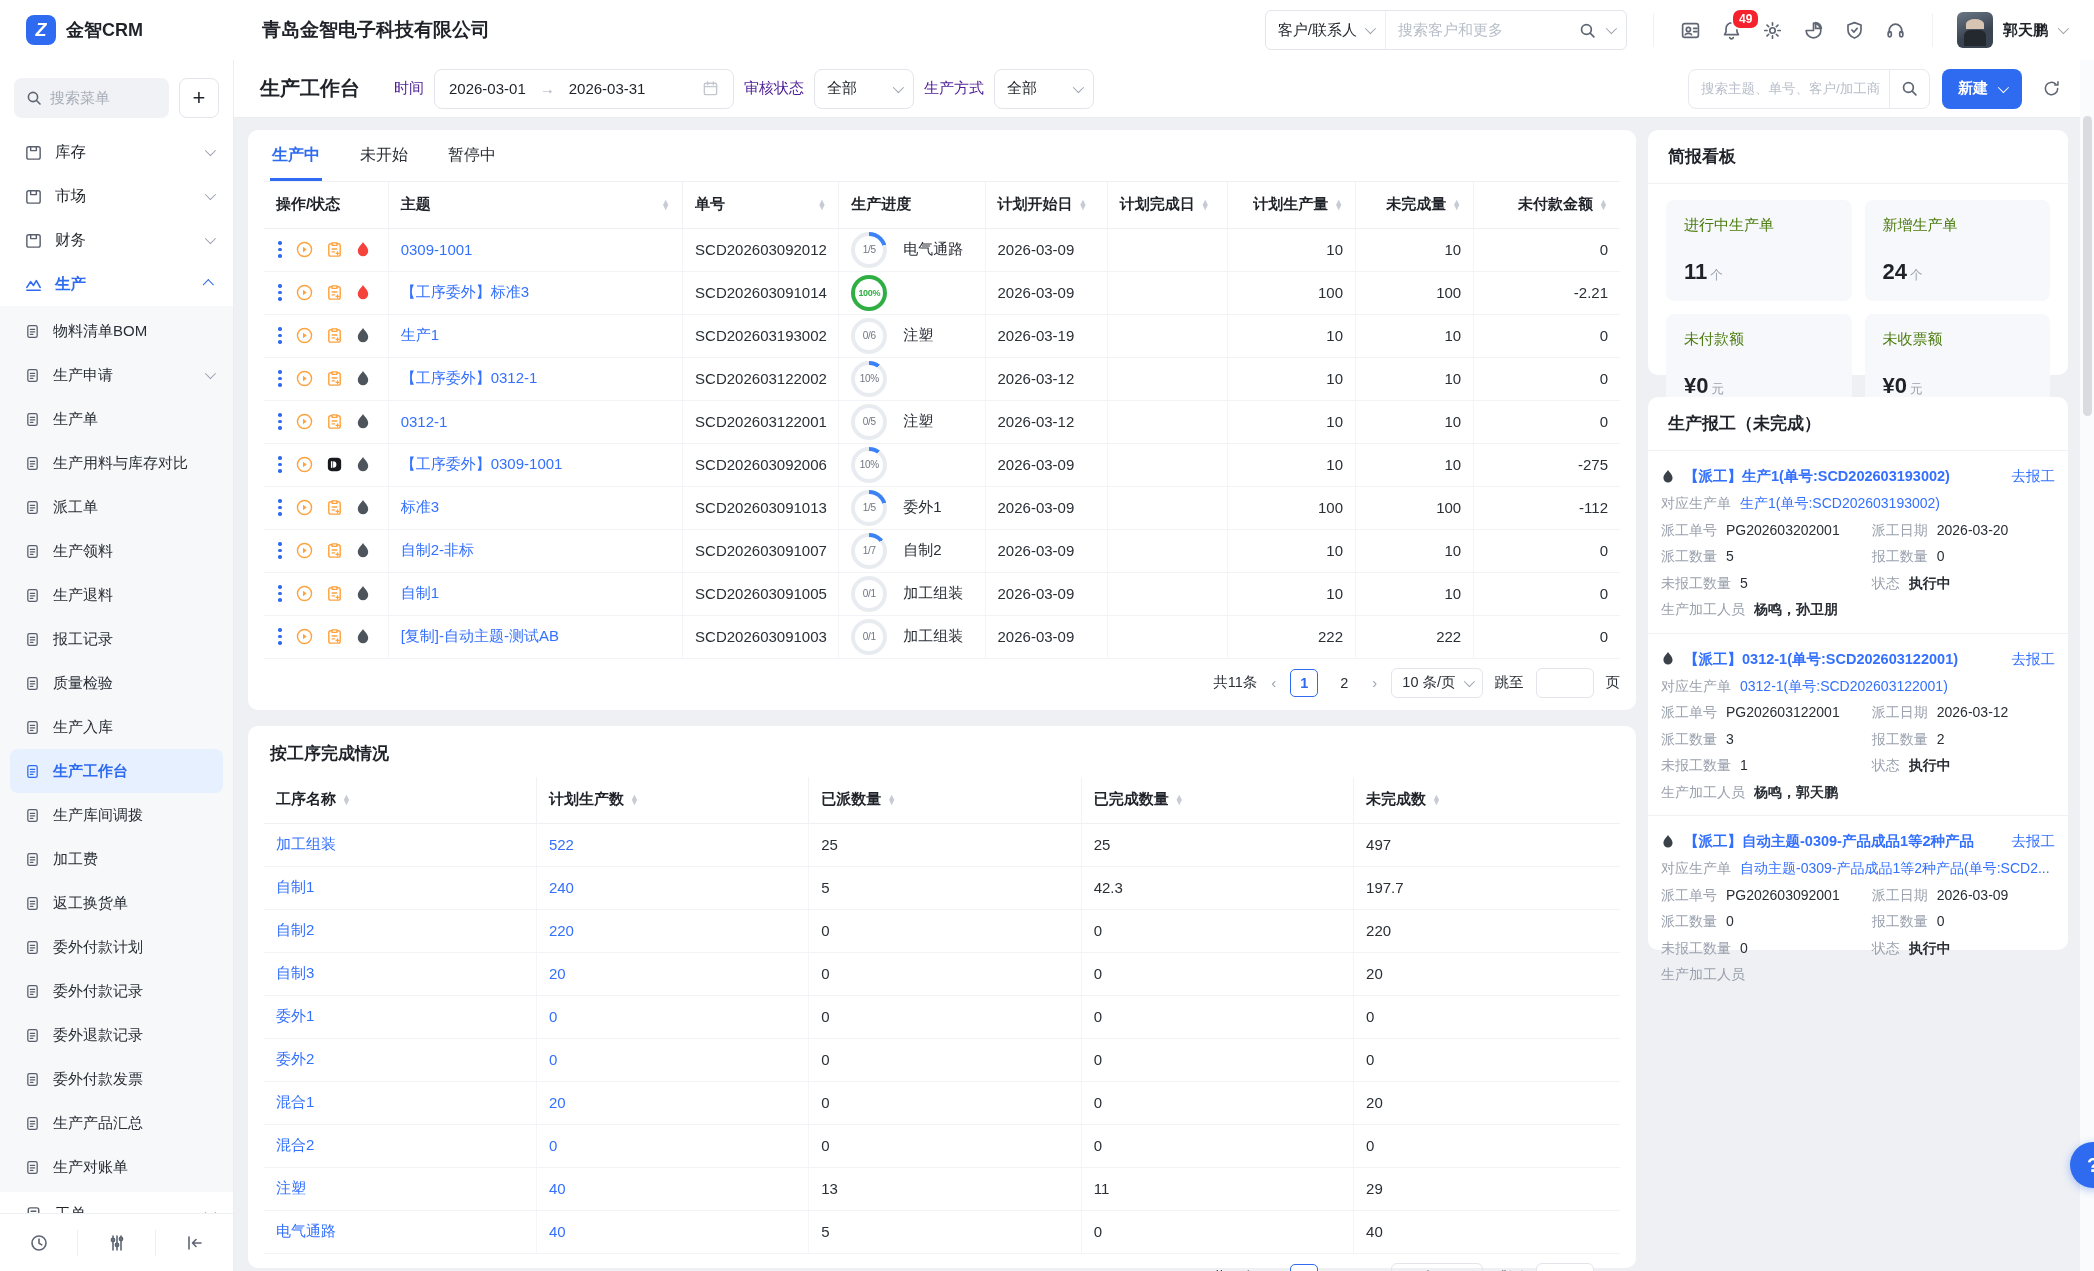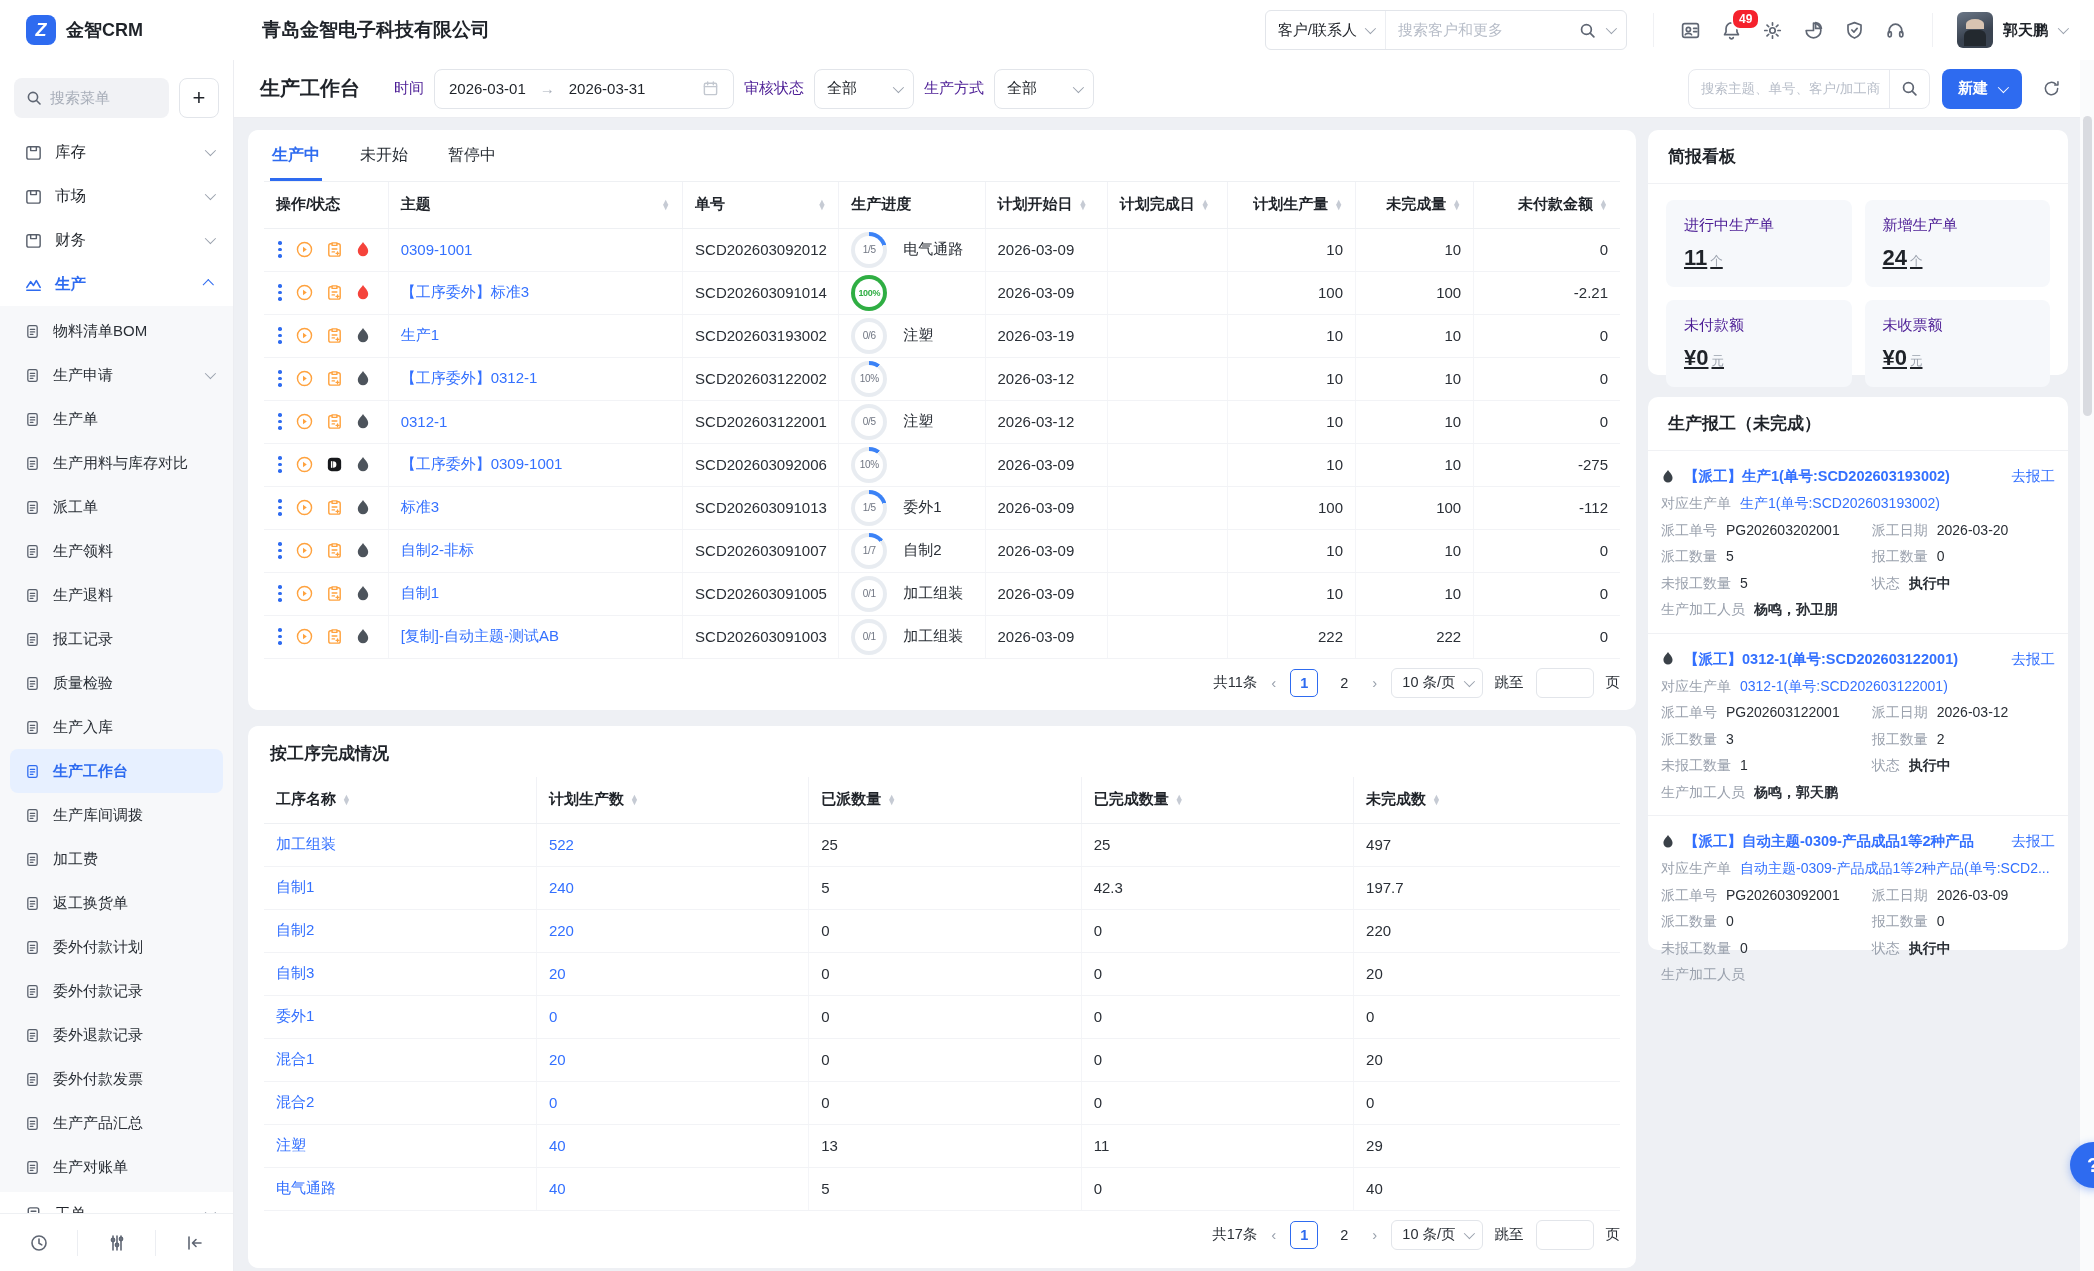--- a/index.html
+++ b/index.html
@@ -101,22 +101,22 @@
   .pg-num{min-width:28px;height:28px;border-radius:5px;display:flex;align-items:center;justify-content:center;cursor:pointer;}
   .pg-num.cur{border:1px solid #2e6bf0;color:#2e6bf0;font-weight:bold;background:#fff;}
   .pg-size{display:flex;align-items:center;gap:8px;border:1px solid #e2e5ea;border-radius:6px;height:30px;padding:0 10px;cursor:pointer;}
   .pg-jump{width:58px;height:30px;border:1px solid #e2e5ea;border-radius:6px;background:#fff;}
   
   .proc-title{font-size:17px;font-weight:bold;color:#1f2329;padding:16px 6px 12px;}
   
   .panel-head{font-size:17px;font-weight:bold;color:#1f2329;padding:15px 20px;border-bottom:1px solid #f0f1f4;}
   .stat-grid{display:grid;grid-template-columns:1fr 1fr;gap:13px;padding:16px 18px;}
   .stat{background:#f6f8fb;border-radius:8px;padding:16px 18px;}
-  .stat .sl{font-size:15px;color:#4c1d95;}
-  .stat .sv{font-size:22px;font-weight:bold;color:#1f2329;margin-top:10px;text-decoration:underline;}
+  .stat .sl{font-size:15px;color:#4d7c0f;}
+  .stat .sv{font-size:22px;font-weight:bold;color:#1f2329;margin-top:24px;}
   .stat .sv em{font-style:normal;font-size:12.5px;font-weight:normal;color:#9aa1ad;margin-left:3px;}
   
   .rcard{padding:16px 13px 14px;border-bottom:1px solid #f0f1f4;}
   .rcard:last-child{border-bottom:none;}
   .rhead{display:flex;align-items:center;gap:9px;}
   .rtitle{font-size:14.5px;font-weight:bold;color:#3370ff;flex:1;white-space:nowrap;overflow:hidden;text-overflow:ellipsis;cursor:pointer;}
   .raction{font-size:14.5px;color:#3370ff;cursor:pointer;flex:0 0 auto;}
   .rline{display:flex;margin-top:9px;font-size:14px;line-height:1.25;}
   .rcol{flex:1.15;display:flex;gap:9px;min-width:0;}
   .rcol.right{flex:1;}
@@ -1117,20 +1117,27 @@
           </tr>
 
           <tr class="proc-row">
             <td><a class="link">委外1</a></td>
             <td><a class="link">0</a></td>
             <td><span>0</span></td>
             <td><span>0</span></td>
             <td><span>0</span></td>
           </tr>
 
+          <tr class="proc-row">
+            <td><a class="link">委外2</a></td>
+            <td><a class="link">0</a></td>
+            <td><span>0</span></td>
+            <td><span>0</span></td>
+            <td><span>0</span></td>
+          </tr>
 
           <tr class="proc-row">
             <td><a class="link">混合1</a></td>
             <td><a class="link">20</a></td>
             <td><span>0</span></td>
             <td><span>0</span></td>
             <td><span>20</span></td>
           </tr>
 
           <tr class="proc-row">

